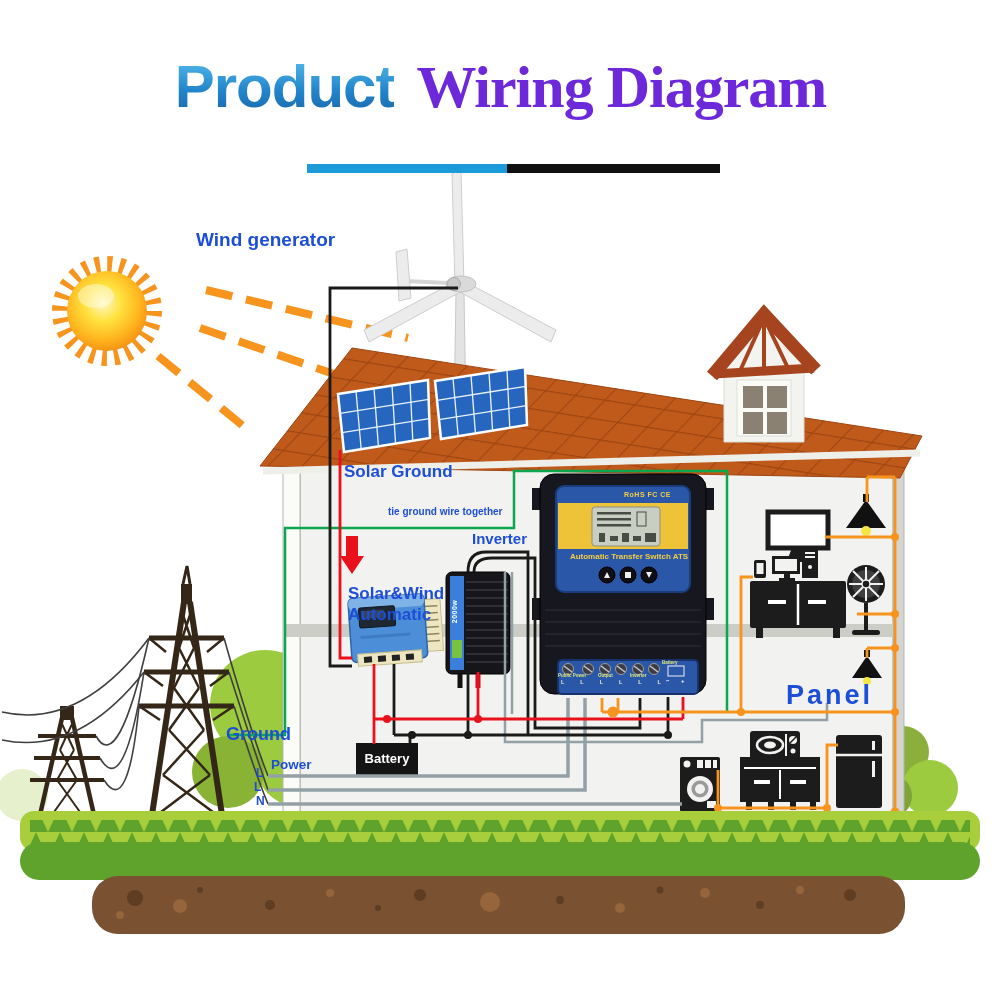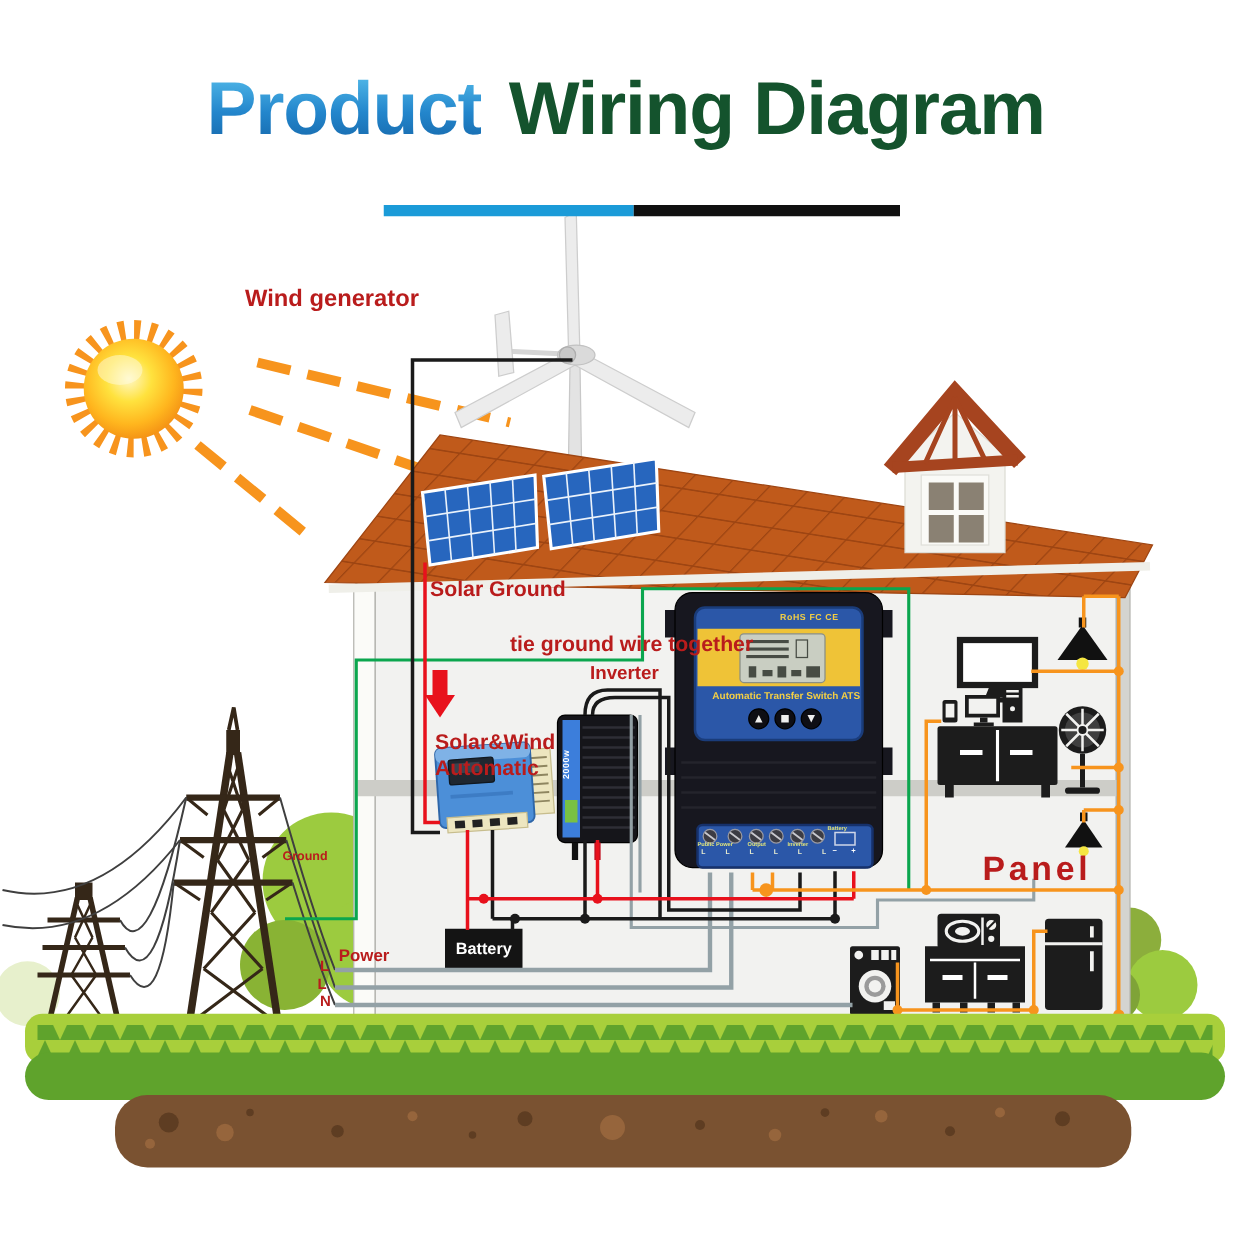--- a/index.html
+++ b/index.html
@@ -1,24 +1,24 @@
 <!DOCTYPE html>
 <html><head>
 <meta charset="utf-8">
 <style>
   html,body{margin:0;padding:0;background:#ffffff;}
   .stage{position:relative;width:1001px;height:1001px;background:#fff;overflow:hidden;
          font-family:"Liberation Sans",sans-serif;}
   svg{position:absolute;left:0;top:0;}
-  .lbl{position:absolute;font-weight:bold;color:#b91c1c;white-space:nowrap;}
+  .lbl{position:absolute;font-weight:bold;color:#1d4ed8;white-space:nowrap;}
   .title-row{position:absolute;left:0;top:52px;width:100%;text-align:center;
              font-weight:bold;font-size:60px;letter-spacing:-1px;white-space:nowrap;}
   .title-blue{background:linear-gradient(180deg,#5cc4ef 0%,#2386cc 55%,#1463a6 100%);
               -webkit-background-clip:text;background-clip:text;color:transparent;margin-right:22px;}
-  .title-black{color:#14532d;}
+  .title-black{color:#6d28d9;font-family:Liberation Serif, serif;}
   .bar{position:absolute;height:9px;top:164px;}
   .bar-blue{left:307px;width:200px;background:#1b9bd8;}
   .bar-black{left:507px;width:213px;background:#101010;}
   .battery-lbl{position:absolute;left:356px;top:743px;width:62px;height:32px;line-height:32px;
                text-align:center;color:#fff;font-weight:bold;font-size:13px;}
   .ats-cert{position:absolute;left:624px;top:491px;font-size:7px;font-weight:bold;color:#f2ce45;letter-spacing:.5px;}
   .ats-name{position:absolute;left:556px;top:552px;width:146px;text-align:center;font-size:8px;
             font-weight:bold;color:#f2ce45;}
   .ats-tlbl{position:absolute;font-size:4.5px;font-weight:bold;color:#dfe37c;}
   .ats-marks{position:absolute;left:561px;top:679px;width:100px;display:flex;justify-content:space-between;
@@ -403,27 +403,27 @@
 </svg>
 
 <div class="title-row">
   <span class="title-blue">Product</span><span class="title-black">Wiring Diagram</span>
 </div>
 <div class="bar bar-blue"></div>
 <div class="bar bar-black"></div>
 
 <div class="lbl" style="left:196px;top:229px;font-size:19px;">Wind generator</div>
 <div class="lbl" style="left:344px;top:462px;font-size:17px;">Solar Ground</div>
-<div class="lbl" style="left:388px;top:506px;font-size:17px;margin-left:20px;">tie ground wire together</div>
+<div class="lbl" style="left:388px;top:506px;font-size:10px;">tie ground wire together</div>
 <div class="lbl" style="left:472px;top:530px;font-size:15px;">Inverter</div>
 <div class="lbl" style="left:348px;top:563px;font-size:17px;line-height:1.25;margin-top:20px;">
   <div>Solar&amp;Wind</div>
   <div>Automatic</div>
 </div>
-<div class="lbl" style="left:226px;top:680px;font-size:10px;">Ground</div>
+<div class="lbl" style="left:226px;top:724px;font-size:18px;">Ground</div>
 <div class="battery-lbl">Battery</div>
 <div class="lbl" style="left:271px;top:757px;font-size:13.5px;">Power</div>
 <div class="lbl" style="left:256px;top:766px;font-size:12px;">L</div>
 <div class="lbl" style="left:254px;top:780px;font-size:12px;">L</div>
 <div class="lbl" style="left:256px;top:794px;font-size:12px;">N</div>
 <div class="lbl" style="left:786px;top:680px;font-size:27px;letter-spacing:3px;">Panel</div>
 
 <div class="ats-cert">RoHS FC CE</div>
 <div class="ats-name">Automatic Transfer Switch ATS</div>
 <div class="ats-tlbl" style="left:558px;top:673px;">Public Power</div>

